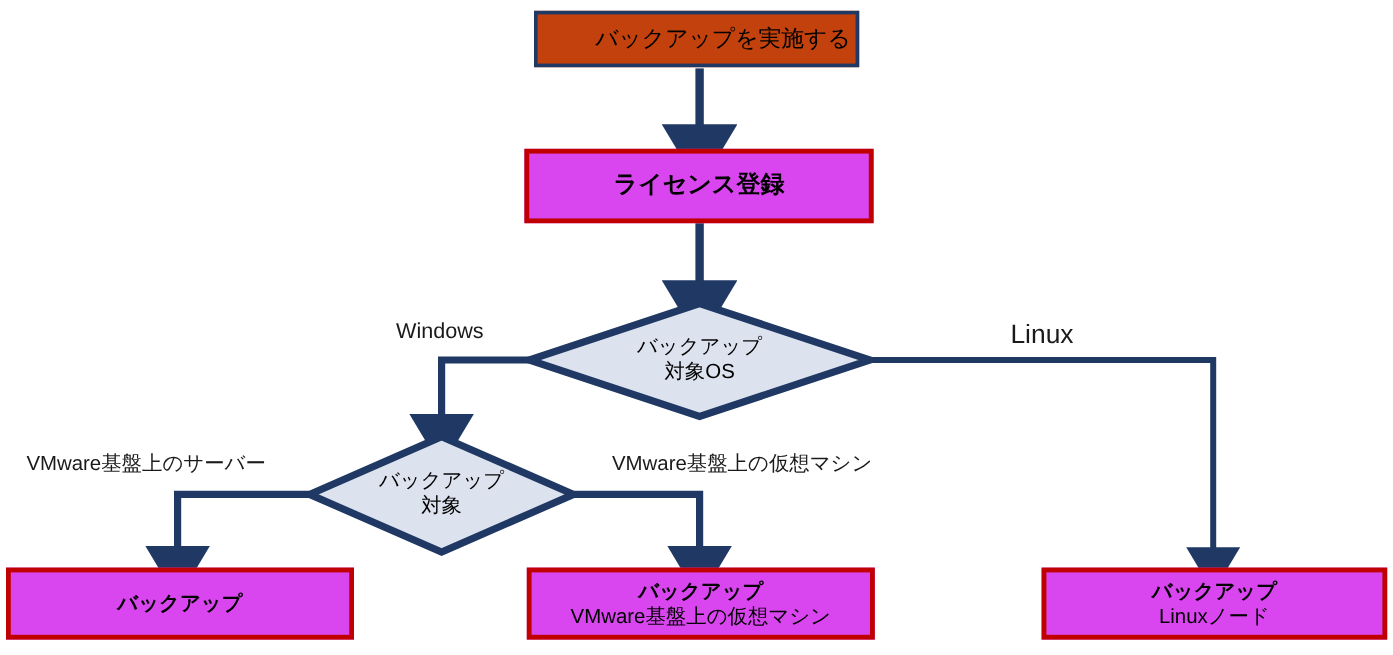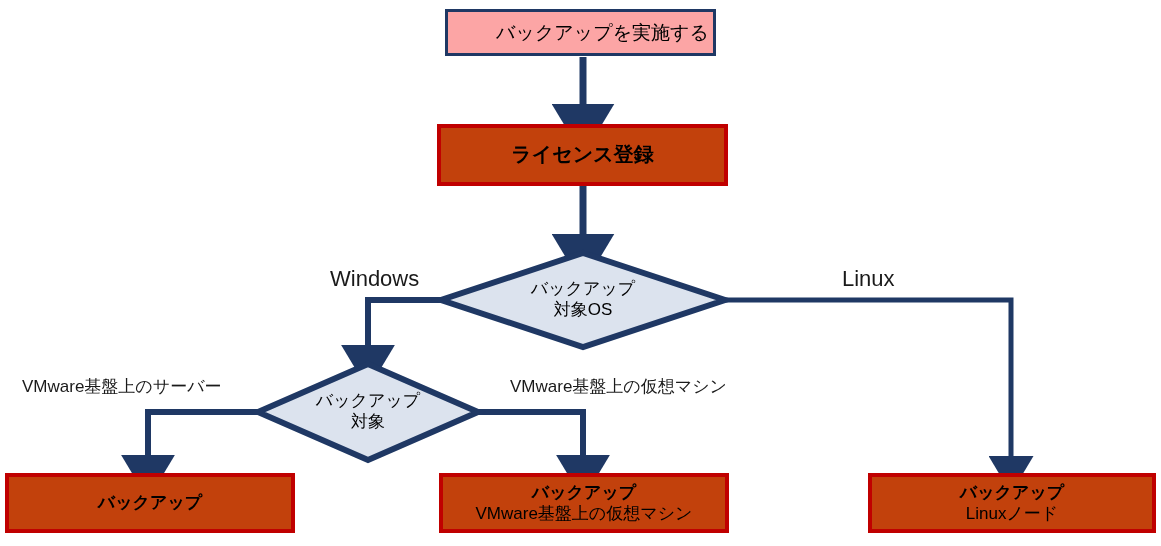--- a/index.html
+++ b/index.html
@@ -30,27 +30,27 @@
     box-sizing: border-box;
     display: flex;
     flex-direction: column;
     align-items: center;
     justify-content: center;
     text-align: center;
     line-height: 1.26;
   }
   .node.blue {
     border: 3px solid #1F3864;
-    background: #fca5a5;
+    background: #c2410c;
     color: #000000;
     padding-left: 44px;
   }
   .node.red {
     border: 4px solid #C00000;
-    background: #c2410c;
+    background: #d946ef;
     color: #000000;
   }
   .line-bold {
     font-weight: bold;
   }
   .line-reg {
     font-weight: normal;
   }
   
   .diamond-label {
@@ -112,21 +112,21 @@
   <div class="diamond-label" style="left:478px; top:266px; width:210px; height:68px; font-size:17px;">
     <span>バックアップ</span>
     <span>対象OS</span>
   </div>
 
   <div class="diamond-label" style="left:273px; top:378px; width:190px; height:68px; font-size:17px;">
     <span>バックアップ</span>
     <span>対象</span>
   </div>
 
-  <div class="edge-label" style="left:330px; top:267px; font-size:22px;">Windows</div>
+  <div class="edge-label" style="left:330px; top:267px; font-size:18px;">Windows</div>
 
   <div class="edge-label" style="left:842px; top:267px; font-size:22px;">Linux</div>
 
   <div class="edge-label" style="left:22px; top:378px; font-size:17px;">VMware基盤上のサーバー</div>
 
   <div class="edge-label" style="left:510px; top:378px; font-size:17px;">VMware基盤上の仮想マシン</div>
 
   <div class="node red" style="left:5px; top:473px; width:290px; height:60px; font-size:17px;">
     <span class="line-bold">バックアップ</span>
   </div>

